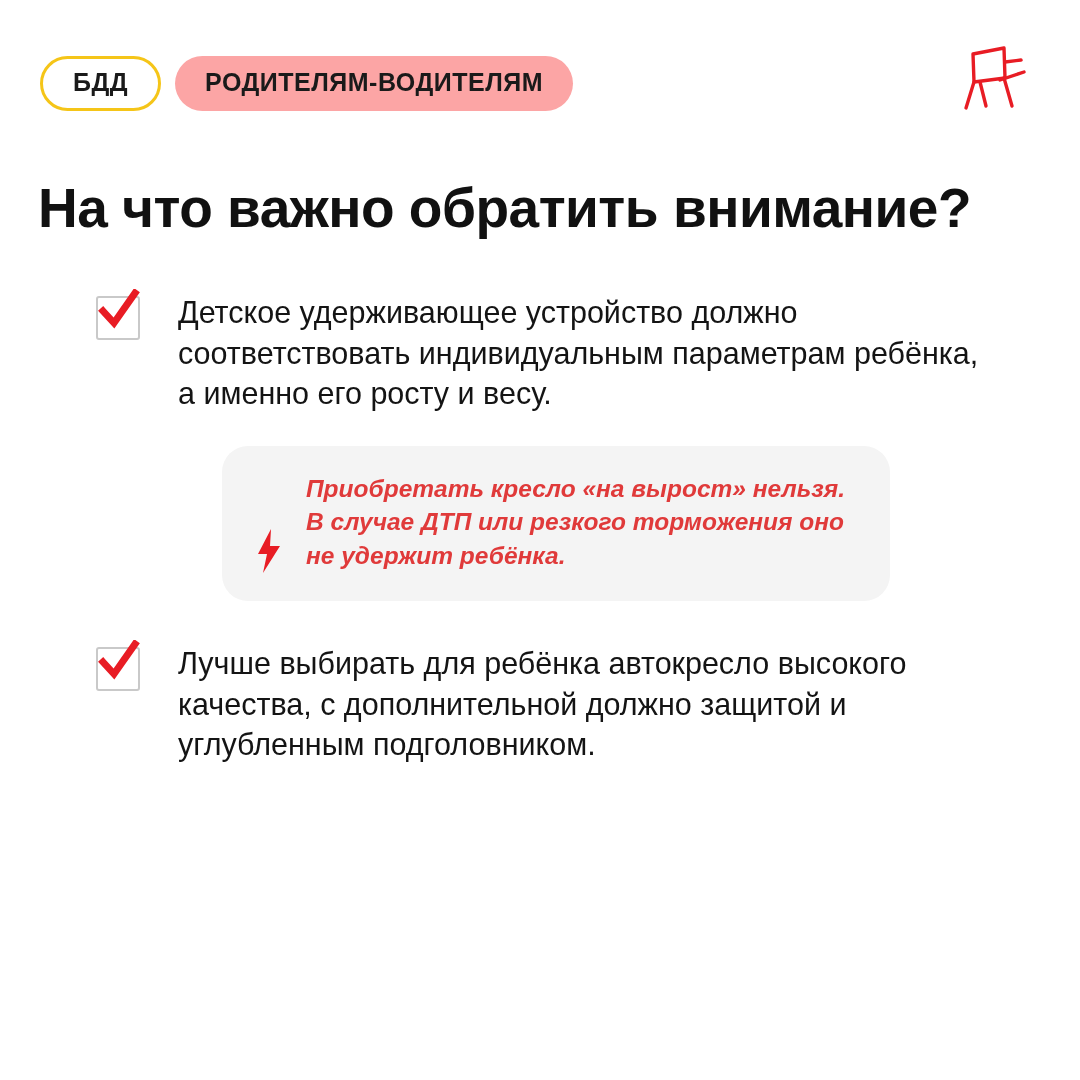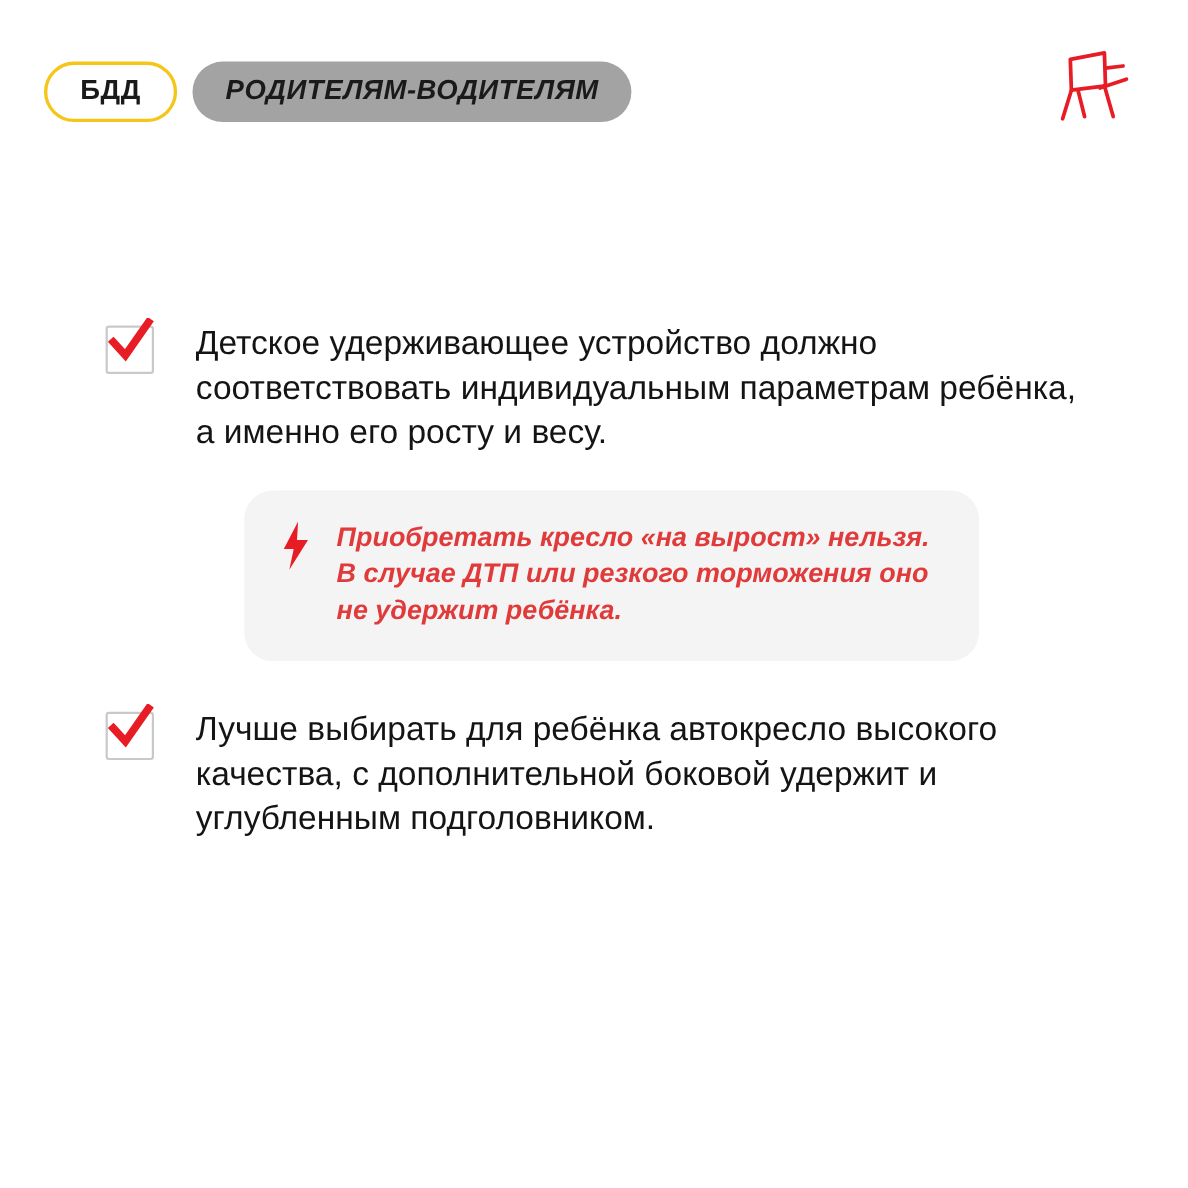--- a/index.html
+++ b/index.html
@@ -36,29 +36,28 @@
     color: #1a1a1a;
     border-radius: 30px;
     padding: 11px 30px 13px 30px;
     font-size: 25px;
     font-weight: bold;
     letter-spacing: 0.5px;
     line-height: 1;
     background: #ffffff;
   }
   .badge-filled {
-    background: #a3a3a3;
+    background: #fca5a5;
     color: #1a1a1a;
     border-radius: 30px;
     padding: 14px 30px 16px 30px;
     font-size: 25px;
     font-weight: bold;
     letter-spacing: 0.5px;
     line-height: 1;
-    font-style: italic;
   }
 
   
   .logo {
     position: absolute;
     top: 42px;
     right: 52px;
     width: 72px;
     height: 70px;
   }
@@ -116,21 +115,21 @@
     max-width: 820px;
   }
 
   
   .note {
     margin: 32px 0 0 126px;
     background: #f4f4f4;
     border-radius: 26px;
     padding: 26px 34px 28px 34px;
     display: flex;
-    align-items: flex-start;
+    align-items: flex-end;
     gap: 24px;
     width: 668px;
     box-sizing: border-box;
   }
   .note-bolt {
     flex: 0 0 auto;
     width: 26px;
     height: 44px;
     margin-top: 2px;
   }
@@ -157,20 +156,21 @@
     <svg viewBox="0 0 72 70" width="72" height="70" fill="none" stroke="#E81C24" stroke-width="3.4" stroke-linecap="round" stroke-linejoin="round">
       <path d="M17 12 L48 6 L49 36 L18 40 Z"></path>
       <path d="M49 20 L65 18"></path>
       <path d="M18 40 L10 66"></path>
       <path d="M48 36 L56 64"></path>
       <path d="M24 40 L30 64"></path>
       <path d="M44 38 L68 30"></path>
     </svg>
   </div>
 
+  <div class="title">На что важно обратить внимание?</div>
 
   <div class="content">
 
     <div class="item">
       <div class="checkbox">
         <svg viewBox="0 0 46 46">
           <path d="M8 22 L19 34 L40 4" fill="none" stroke="#E81C24" stroke-width="7" stroke-linecap="square" stroke-linejoin="miter"></path>
         </svg>
       </div>
       <div class="item-text">Детское удерживающее устройство должно соответствовать индивидуальным параметрам ребёнка, а именно его росту и весу.</div>
@@ -184,19 +184,19 @@
       </div>
       <div class="note-text">Приобретать кресло «на вырост» нельзя. В случае ДТП или резкого торможения оно не удержит ребёнка.</div>
     </div>
 
     <div class="item gap-after-note">
       <div class="checkbox">
         <svg viewBox="0 0 46 46">
           <path d="M8 22 L19 34 L40 4" fill="none" stroke="#E81C24" stroke-width="7" stroke-linecap="square" stroke-linejoin="miter"></path>
         </svg>
       </div>
-      <div class="item-text">Лучше выбирать для ребёнка автокресло высокого качества, с дополнительной боковой удержит и углубленным подголовником.</div>
+      <div class="item-text">Лучше выбирать для ребёнка автокресло высокого качества, с дополнительной должно защитой и углубленным подголовником.</div>
     </div>
 
 
 
   </div>
 </div>
 
 </body></html>

